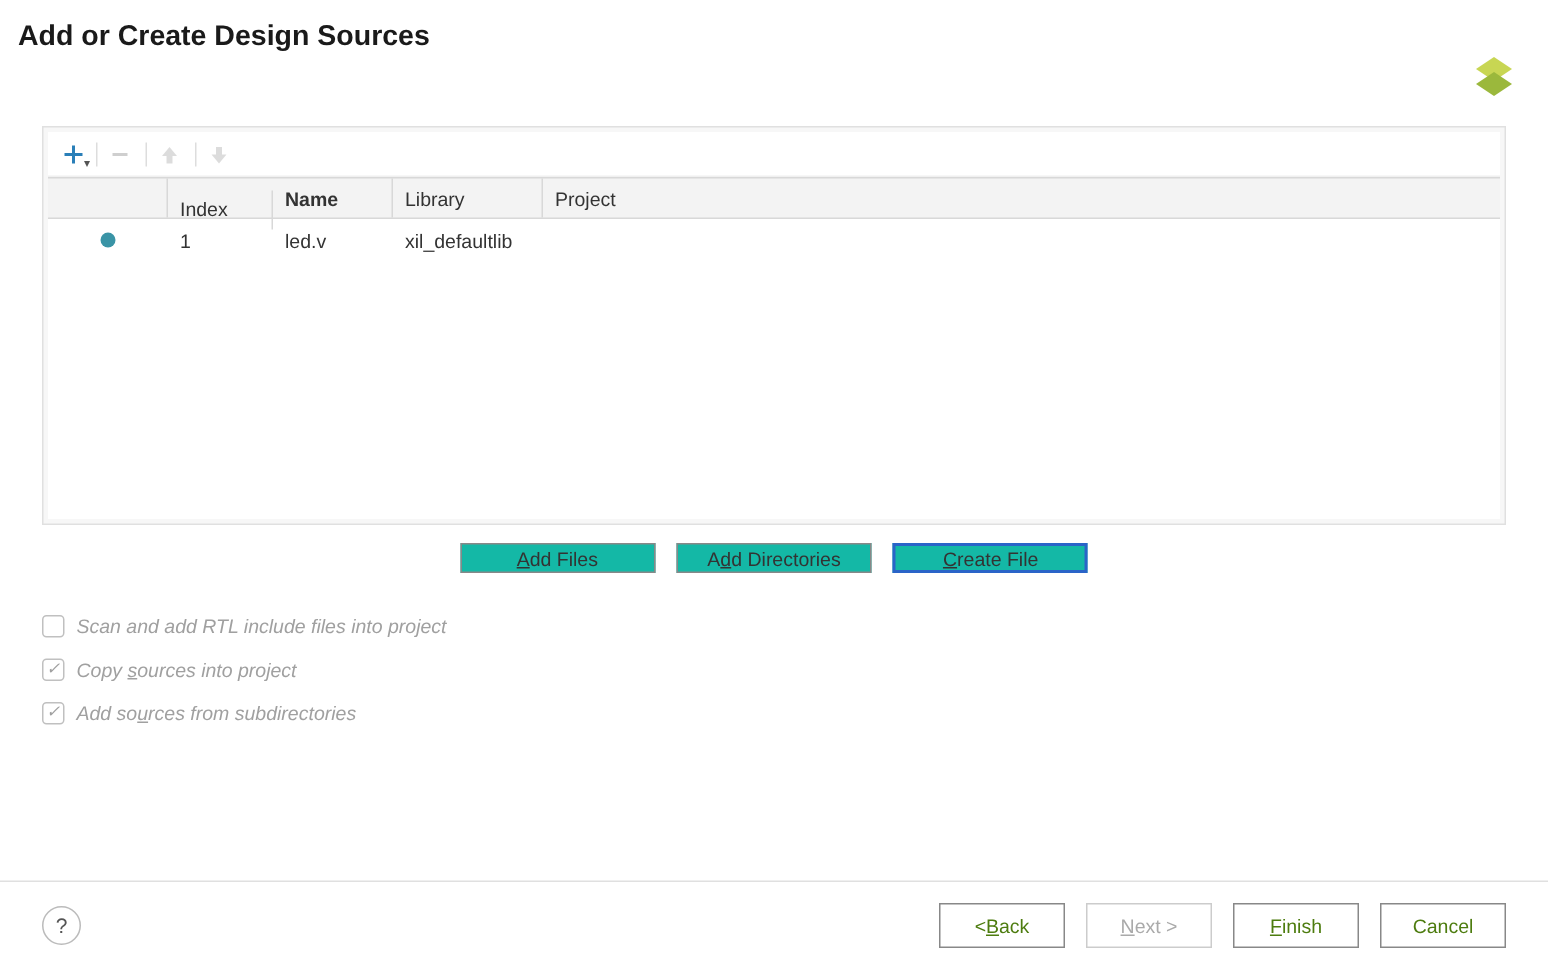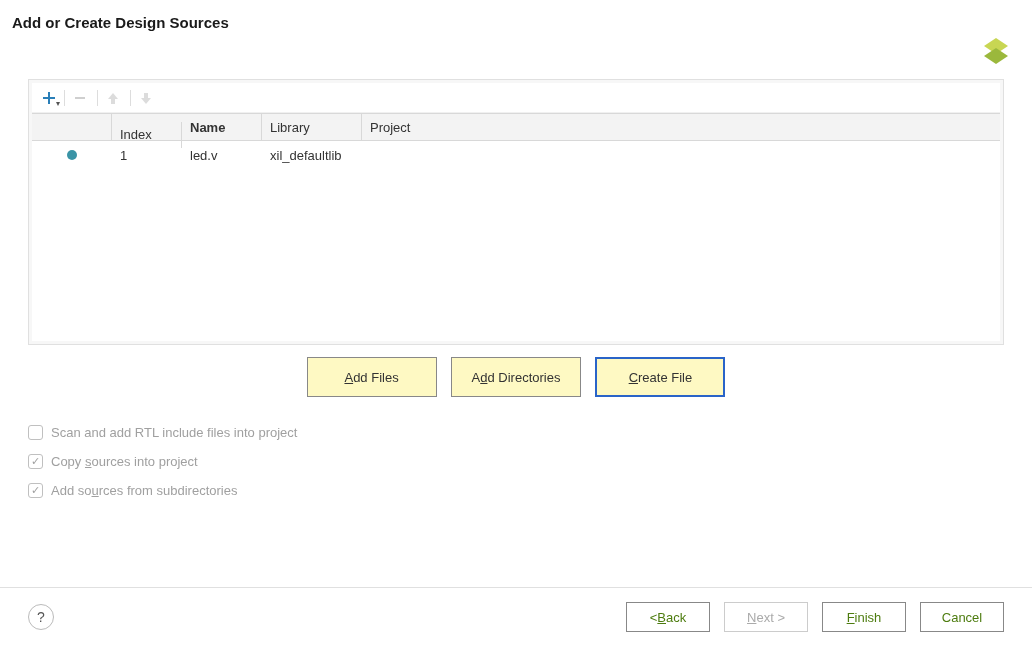--- a/index.html
+++ b/index.html
@@ -11,21 +11,21 @@
       width: 1032px;
       height: 652px;
       overflow: hidden;
       position: relative;
     }
     .header-area {
       padding: 14px 18px 10px 12px;
       position: relative;
     }
     .page-title {
-      font-size: 15px;
+      font-size: 19px;
       font-weight: bold;
       color: #1a1a1a;
       margin-bottom: 10px;
     }
     .page-subtitle {
       font-size: 13px;
       color: #333;
       line-height: 1.5;
       max-width: 940px;
     }
@@ -92,38 +92,38 @@
     .row-lib{width:100px; padding-left:8px;}
     .row-loc{flex:1; padding-left:8px;}
     .middle-button-row{
       display:flex;
       justify-content:center;
       gap:14px;
       margin-top:12px;
     }
     .action-btn{
       min-width:130px;
-      height:40px;
+      height:20px;
       padding:0 20px;
-      background:#fef9c3;
+      background:#14b8a6;
       border:1px solid #888;
       font-size:13px;
       color:#333;
       cursor:pointer;
       display:flex;
       align-items:center;
       justify-content:center;
     }
     .action-btn.primary{border:2px solid #2a64c8;}
     .options-area{
       padding:18px 28px 0 28px;
       color:#a0a0a0;
     }
     .check-row{
-      display:flex; align-items:flex-start; margin-bottom:14px;
+      display:flex; align-items:flex-start; margin-bottom:14px;font-style:italic;
     }
     .chk{
       width:15px; height:15px; border:1px solid #c0c0c0; border-radius:3px;
       margin-right:8px; background:#fff; display:inline-flex; align-items:center; justify-content:center;
     }
     .chk.checked::after{
       content:'✓'; font-size:11px; color:#a0a0a0; line-height:1;
     }
     .check-label{font-size:13px;}
     .footer-area{

